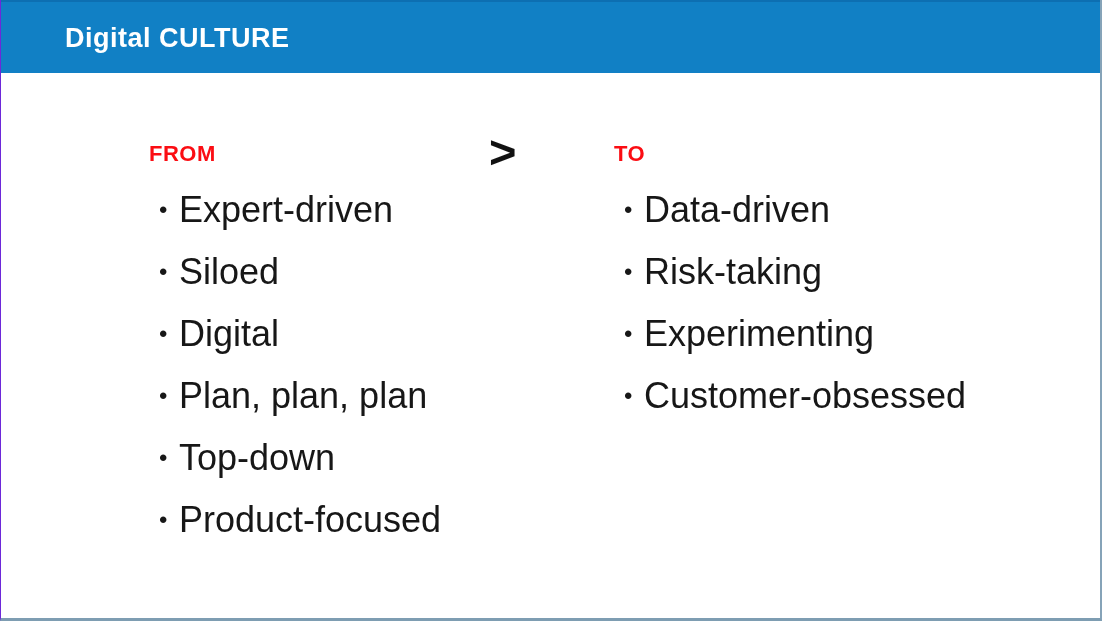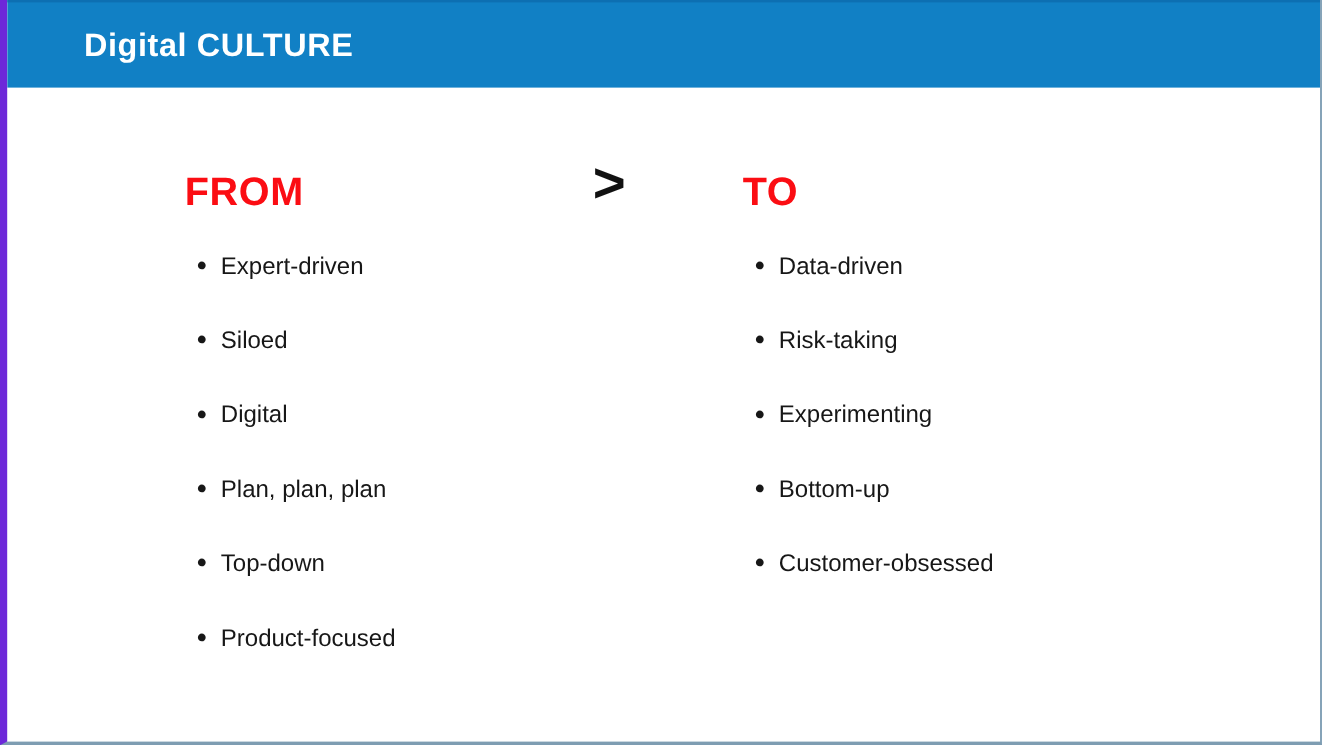--- a/index.html
+++ b/index.html
@@ -8,21 +8,21 @@
     background: #ffffff;
     font-family: "Liberation Sans", "DejaVu Sans", sans-serif;
   }
 
   .slide {
     position: relative;
     width: 1102px;
     height: 621px;
     box-sizing: border-box;
     background: #ffffff;
-    border-left: 6px solid #6d28d9;
+    border-left: 1px solid #6d28d9;
     border-right: 2px solid #86a3b8;
     border-bottom: 3px solid #7e9db2;
     overflow: hidden;
   }
 
   
   .titlebar {
     position: absolute;
     top: 0;
     left: 0;
@@ -55,21 +55,21 @@
   .col {
     position: absolute;
     top: 68px; 
   }
   .col-from { left: 148px; width: 360px; }
   .col-to   { left: 613px; width: 440px; }
 
   .col-heading {
     margin: 0 0 26px 0;
     color: #fb0d13;
-    font-size: 33px;
+    font-size: 22px;
     font-weight: bold;
     letter-spacing: 0.5px;
   }
 
   .arrow {
     position: absolute;
     top: 55px; 
     left: 488px;
     color: #111111;
     font-size: 47px;
@@ -78,21 +78,21 @@
   }
 
   .item-list {
     list-style: none;
     margin: 0;
     padding: 0;
   }
   .item-list li {
     display: flex;
     align-items: center;
-    font-size: 20px;
+    font-size: 36px;
     line-height: 34px;
     margin-bottom: 28px;
     color: #171717;
   }
   .item-list li:last-child { margin-bottom: 0; }
 
   .bullet {
     flex: 0 0 auto;
     width: 30px;
     padding-left: 10px;
@@ -159,23 +159,19 @@
         <li>
           <span class="bullet"></span>
           <span class="item-text">Risk-taking</span>
         </li>
         <li>
           <span class="bullet"></span>
           <span class="item-text">Experimenting</span>
         </li>
         <li>
           <span class="bullet"></span>
-          <span class="item-text">Bottom-up</span>
-        </li>
-        <li>
-          <span class="bullet"></span>
           <span class="item-text">Customer-obsessed</span>
         </li>
       </ul>
     </section>
 
   </main>
 </div>
 
 </body></html>

